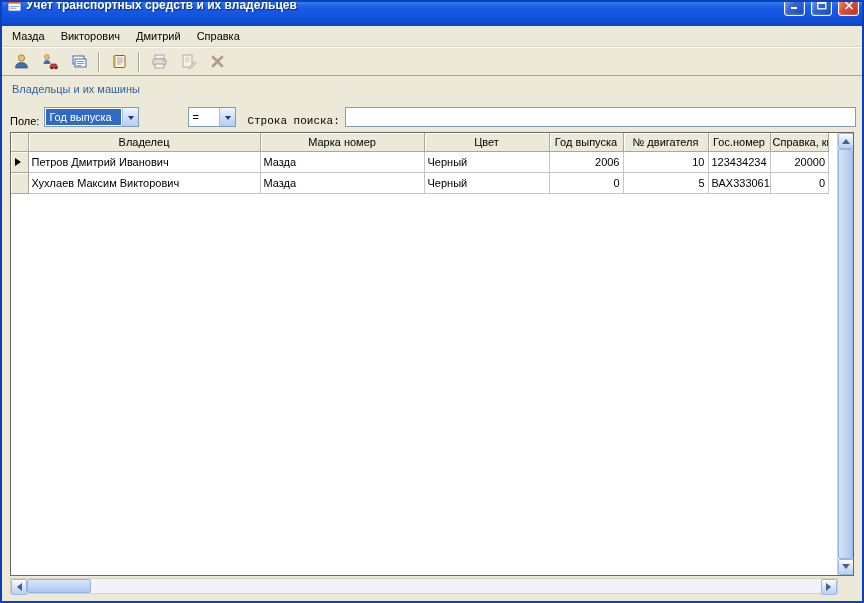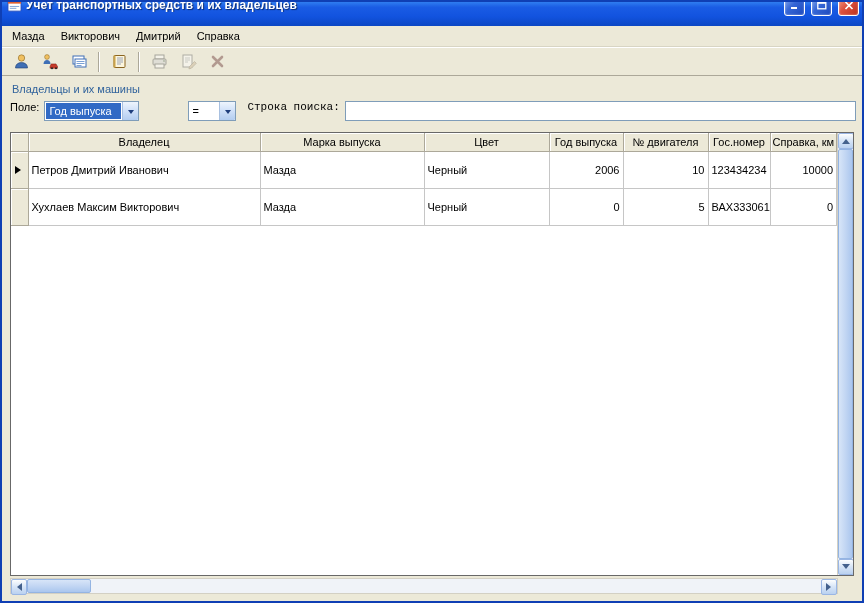--- a/index.html
+++ b/index.html
@@ -56,21 +56,21 @@
     border-left:1px solid #aca899; border-right:1px solid #fff; }
 
   
   .client{ flex:1; display:flex; flex-direction:column; background:#ECE9D8; overflow:hidden; }
 
   .section-label{
     margin:7px 0 1px 10px; color:#31639C; flex:0 0 14px;
   }
 
   .filter-row{
-    flex:0 0 26px; display:flex; align-items:flex-start; gap:5px;
+    flex:0 0 26px; display:flex; align-items:flex-end; gap:5px;
     margin:3px 6px 5px 8px;
   }
   .lbl{ white-space:nowrap; }
   .combo{
     height:20px; border:1px solid #7f9db9; background:#fff;
     display:flex; align-items:stretch;
   }
   .combo-field{ width:95px; }
   .combo-op{ width:48px; margin-left:44px; }
   .combo-text{ flex:1; display:flex; align-items:center; padding:0 3px; overflow:hidden; white-space:nowrap; }
@@ -82,32 +82,32 @@
   }
   .arrow-down{ width:0; height:0; border:3.5px solid transparent; border-top:4.5px solid #1f3e7c; margin-top:4px; }
   .search-input{
     flex:1; height:20px; border:1px solid #7f9db9; background:#fff;
     font-family:"Liberation Sans",sans-serif; font-size:11px; padding:0 3px; outline:none;
   }
 
   
   .grid-area{
     flex:1; margin:0 8px; border:1px solid #686868; background:#fff;
-    display:flex; overflow:hidden;
+    display:flex; overflow:hidden;gap:8px;
   }
   .grid-scroll{ flex:1; overflow:hidden; background:#fff; }
   table.grid{ border-collapse:collapse; table-layout:fixed; width:100%; }
   table.grid th{
     height:18px; background:#ECE9D8; font-weight:normal; text-align:center;
     border-right:1px solid #aca899; border-bottom:1px solid #aca899;
     box-shadow:inset 1px 1px 0 #fff;
     overflow:hidden; white-space:nowrap; padding:0 2px;
   }
   table.grid td{
-    height:18px; background:#fff; padding:12px 3px;
+    height:18px; background:#fff; padding:4px 3px;
     border-right:1px solid #c6c6c6; border-bottom:1px solid #c6c6c6;
     overflow:hidden; white-space:nowrap;
   }
   table.grid td.sel, table.grid th.sel{
     background:#ECE9D8; border-right:1px solid #aca899; border-bottom:1px solid #aca899;
     box-shadow:inset 1px 1px 0 #fff; padding:0;
   }
   td.num{ text-align:right; }
   .row-arrow{ width:0; height:0; border:4px solid transparent; border-left:6px solid #000; margin-left:4px; display:inline-block; }
 
@@ -271,36 +271,36 @@
               <col style="width:125px">
             <col style="width:74px">
               <col style="width:85px">
               <col style="width:62px">
               <col>
           </colgroup>
           <tbody>
               <tr>
             <th class="sel"></th>
             <th>Владелец</th>
-            <th>Марка выпуска</th>
+            <th>Марка номер</th>
             <th>Цвет</th>
             <th>Год выпуска</th>
             <th>№ двигателя</th>
             <th>Гос.номер</th>
             <th>Справка, км</th>
           </tr>
           <tr>
             <td class="sel"><span class="row-arrow"></span></td>
             <td>Петров Дмитрий Иванович</td>
             <td>Мазда</td>
             <td>Черный</td>
             <td class="num">2006</td>
             <td class="num">10</td>
             <td>123434234</td>
-            <td class="num">10000</td>
+            <td class="num">20000</td>
           </tr>
           <tr>
             <td class="sel"></td>
             <td>Хухлаев Максим Викторович</td>
             <td>Мазда</td>
             <td>Черный</td>
             <td class="num">0</td>
             <td class="num">5</td>
             <td>ВАХ333061</td>
             <td class="num">0</td>

